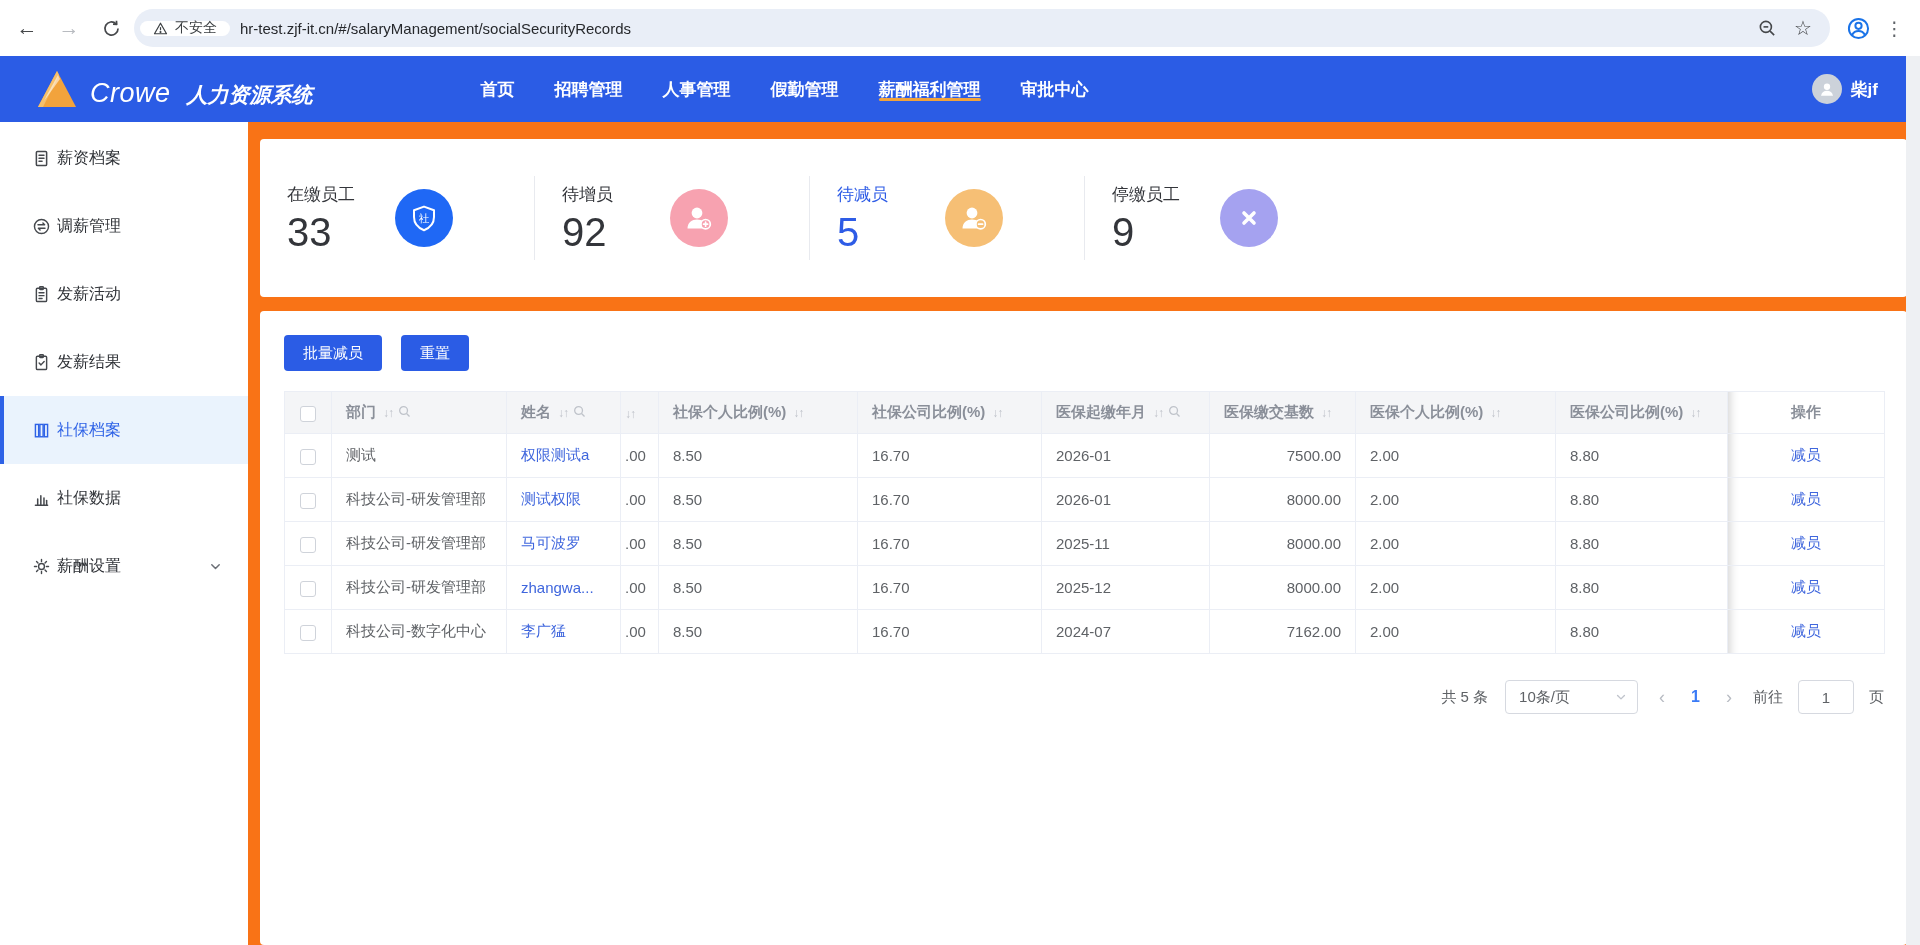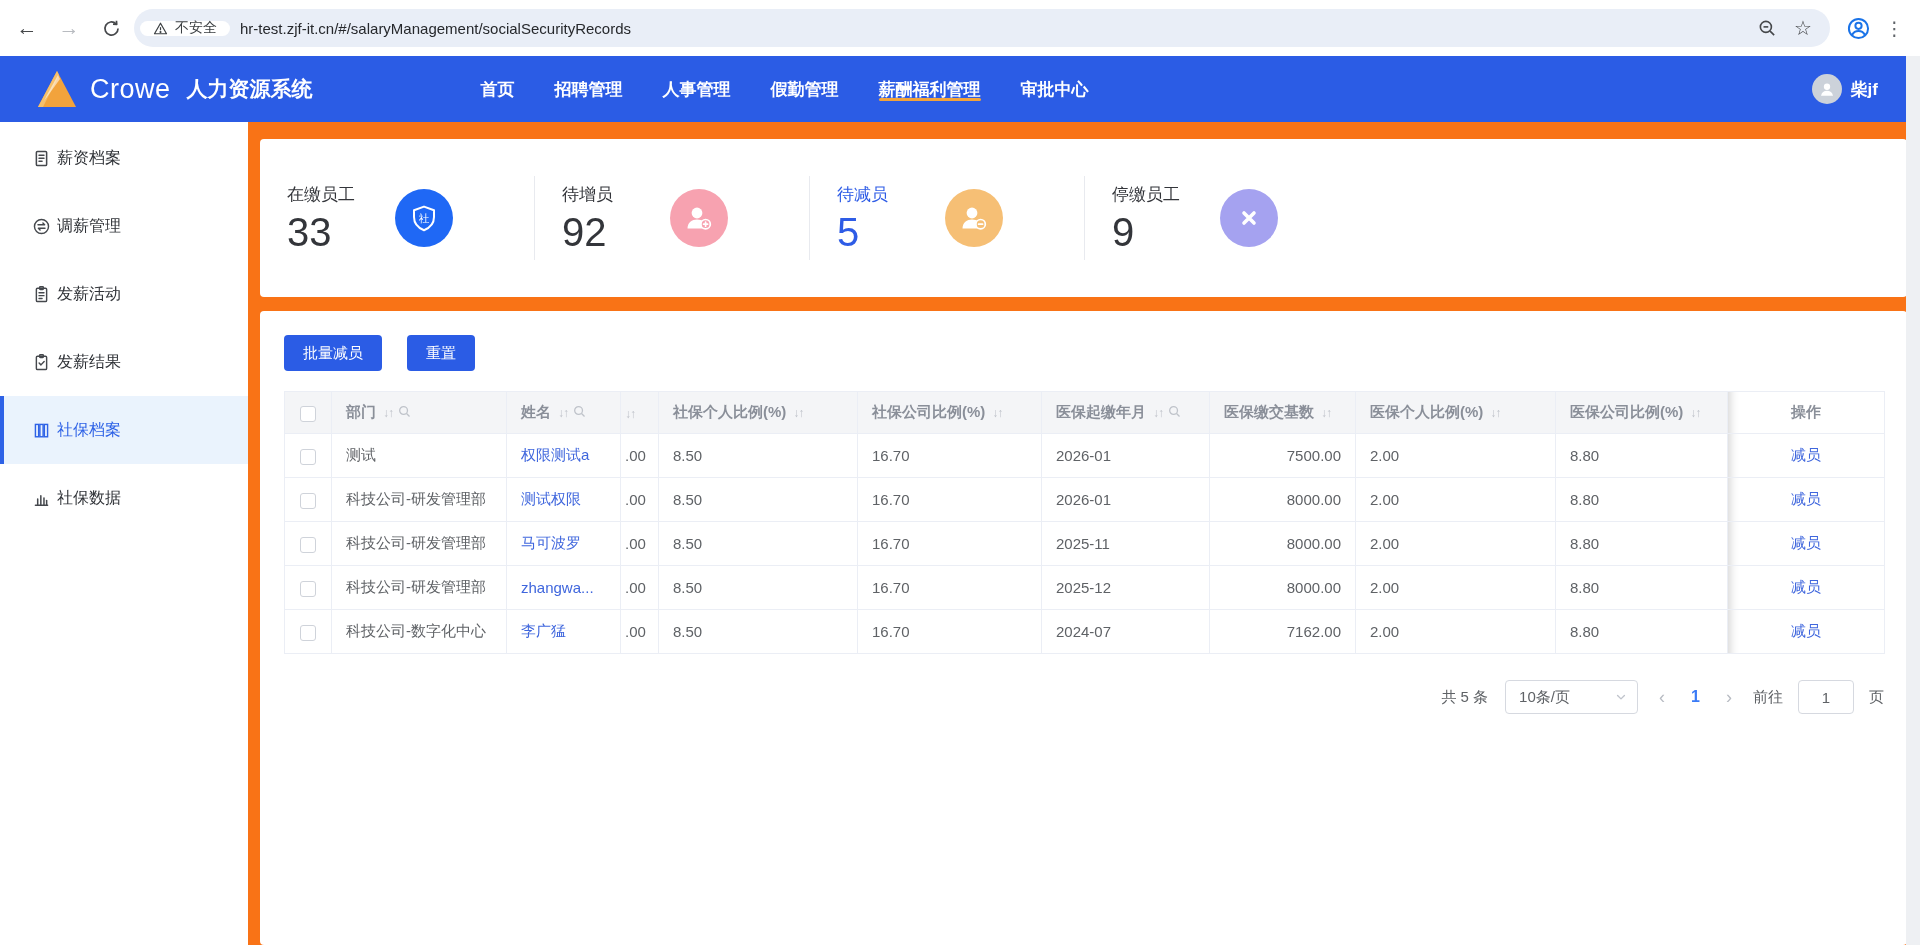--- a/index.html
+++ b/index.html
@@ -21,21 +21,21 @@
   .chrome-right { display:flex; align-items:center; gap:14px; padding:0 4px 0 12px; flex:0 0 auto; }
   .star-glyph { font-size:20px; color:#45474a; line-height:1; }
   .dots-glyph { font-size:19px; color:#5f6368; line-height:1; }
 
   
   .shell { width:1906px; }
   .scroll-strip { position:absolute; top:56px; right:0; width:14px; height:889px; background:#eef0f3; }
 
   
   .app-header { height:66px; background:#2b5ce5; display:flex; align-items:center; padding:0 28px 0 34px; }
-  .logo-wrap { display:flex; align-items:center; gap:12px; flex:0 0 auto; }
+  .logo-wrap { display:flex; align-items:flex-end; gap:12px; flex:0 0 auto;font-style:italic; }
   .brand { color:#fff; font-size:27px; letter-spacing:.5px; font-weight:400; }
   .app-title { color:#fff; font-size:21px; font-weight:700; margin-left:4px; }
   .top-nav { display:flex; align-items:center; gap:40px; margin-left:168px; height:66px; }
   .nav-item { display:flex; align-items:center; color:#fff; font-size:17px; font-weight:600; position:relative; cursor:pointer; }
   .nav-item.active::after { content:''; position:absolute; left:0; right:0; bottom:0; height:3px; background:#f2a33c; border-radius:2px; }
   .user-wrap { margin-left:auto; display:flex; align-items:center; gap:9px; }
   .avatar { width:30px; height:30px; border-radius:50%; background:#ccd2da; display:flex; align-items:center; justify-content:center; }
   .username { color:#fff; font-size:17px; font-weight:700; }
 
   
@@ -53,21 +53,21 @@
   .stats-card { height:158px; background:#fff; border-radius:4px; display:flex; align-items:stretch; }
   .stat { width:275px; display:flex; align-items:center; padding-left:27px; position:relative; cursor:pointer; }
   .stat:not(.last)::after { content:''; position:absolute; right:0; top:37px; height:84px; width:1px; background:#e8eaef; }
   .stat-txt { display:flex; flex-direction:column; gap:5px; min-width:92px; }
   .stat-label { font-size:17px; color:#33353a; }
   .stat-value { font-size:40px; line-height:1.05; color:#26282c; }
   .stat-circle { width:58px; height:58px; border-radius:50%; display:flex; align-items:center; justify-content:center; margin-left:16px; flex:0 0 auto; }
 
   
   .table-card { flex:1; background:#fff; border-radius:4px; padding:24px 22px 0 24px; }
-  .btn-row { display:flex; gap:25px; margin-bottom:20px; }
+  .btn-row { display:flex; gap:19px; margin-bottom:20px; }
   .btn { height:36px; background:#2b5ce5; color:#fff; border:none; border-radius:4px; font-size:15px;
          font-family:inherit; padding:0 19px; cursor:pointer; }
   .hr-table { border-collapse:collapse; table-layout:fixed; width:1600px;padding-left:32px; }
   .hr-table th, .hr-table td { border:1px solid #ebeef5; padding:0 14px; font-size:15px; white-space:nowrap;
         overflow:hidden; text-overflow:ellipsis; text-align:left; }
   .hr-table thead th { background:#f4f5f7; color:#8a8f99; font-weight:700; height:42px; }
   .hr-table tbody td { color:#5f6266; height:44px; background:#fff; }
   .c-check { text-align:center !important; padding:0 !important; }
   .checkbox { display:inline-block; width:16px; height:16px; border:1px solid #cfd3da; border-radius:3px; background:#fff; vertical-align:middle; cursor:pointer; }
   .sort { color:#bfc3ca; font-size:12px; margin-left:7px; letter-spacing:-1px; cursor:pointer; }
@@ -220,20 +220,34 @@
           <svg width="19" height="19" viewBox="0 0 20 20" fill="none" stroke="currentColor" stroke-width="1.6" stroke-linecap="round">
             <path d="M3.6 17 H16.4"></path>
               <path d="M6 16.6 V10.6"></path>
               <path d="M9.3 16.6 V7.2"></path>
               <path d="M12.6 16.6 V9.6"></path>
               <path d="M15.4 16.6 V12"></path>
           </svg>
         </span>
         <span>社保数据</span>
       </div>
+      <div class="side-item">
+        <span class="s-ico">
+          <svg width="19" height="19" viewBox="0 0 20 20" fill="none" stroke="currentColor" stroke-width="1.5" stroke-linecap="round">
+            <circle cx="10" cy="10" r="3.1"></circle>
+            <path d="M10 2.6 V4.8 M10 15.2 V17.4 M2.6 10 H4.8 M15.2 10 H17.4 M4.8 4.8 L6.3 6.3 M13.7 13.7 L15.2 15.2 M15.2 4.8 L13.7 6.3 M6.3 13.7 L4.8 15.2"></path>
+          </svg>
+        </span>
+        <span>薪酬设置</span>
+        <span class="side-chev">
+          <svg width="13" height="13" viewBox="0 0 14 14" fill="none" stroke="currentColor" stroke-width="1.6" stroke-linecap="round" stroke-linejoin="round">
+            <path d="M3 5.2 L7 9.2 L11 5.2"></path>
+          </svg>
+        </span>
+      </div>
     </aside>
 
     <main class="main">
 
       <section class="stats-card">
         <div class="stat">
           <div class="stat-txt">
             <span class="stat-label" style="color: rgb(51, 53, 58);">在缴员工</span>
             <span class="stat-value" style="color: rgb(51, 53, 58);">33</span>
           </div>

